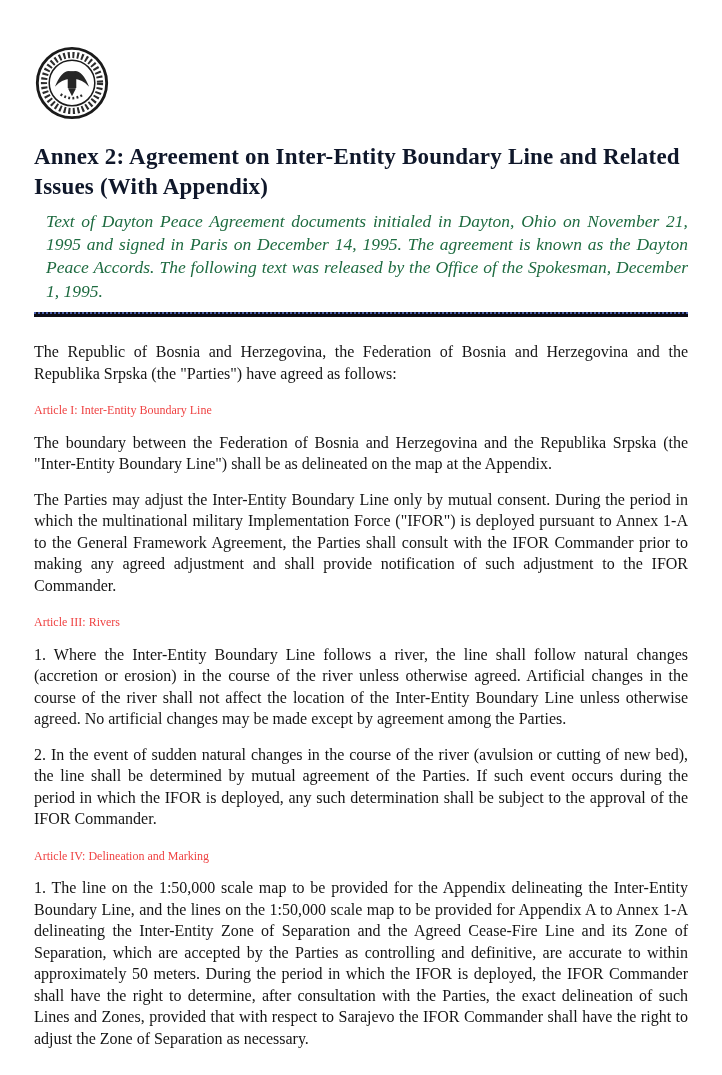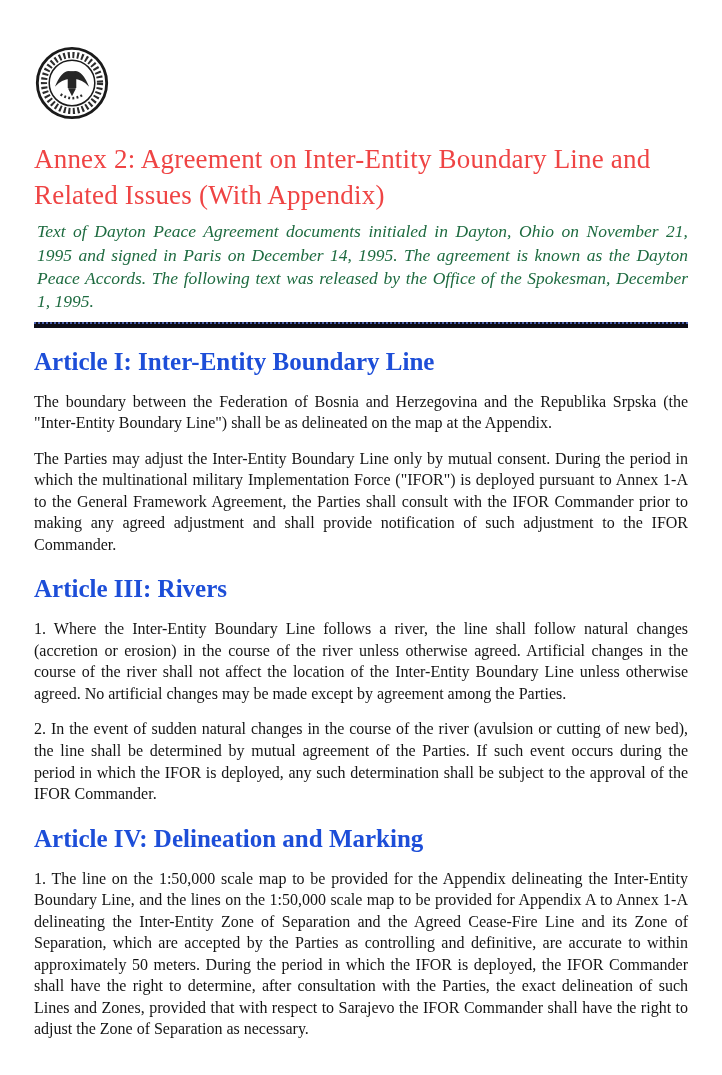--- a/index.html
+++ b/index.html
@@ -18,51 +18,51 @@
     color: #141414;
     overflow: hidden;
   }
   .seal-wrap {
     padding-top: 45px;
     width: 76px;
     height: 76px;
   }
   .title {
     margin: 21px 0 0 0;
-    color: #ef4444;
-    font-size: 27px;
-    font-weight: normal;
+    color: #0f172a;
+    font-size: 23px;
+    font-weight: bold;
     line-height: 1.32;
     letter-spacing: 0.2px;
   }
   .subtitle {
-    margin: 7px 0 0 3px;
+    margin: 7px 0 0 12px;
     color: #1e6b40;
     font-style: italic;
     font-size: 17.5px;
     line-height: 1.33;
     text-align: justify;
   }
   .rule {
     margin-top: 9px;
     height: 3.5px;
     background: #0d0d18;
     border-top: 2px dotted #4a5fae;
   }
   .intro {
     margin: 24px 0 0 0;
     font-size: 16px;
     line-height: 1.345;
     text-align: justify;
   }
   .article-heading {
     margin: 19px 0 0 0;
-    color: #1d4ed8;
-    font-size: 25px;
-    font-weight: bold;
+    color: #ef4444;
+    font-size: 12px;
+    font-weight: normal;
     line-height: 1.2;
   }
   .body-para {
     margin: 14px 0 0 0;
     font-size: 16px;
     line-height: 1.345;
     text-align: justify;
   }
 </style>
 </head>
@@ -82,20 +82,21 @@
       <path d="M28 52 Q40 60 52 52" fill="none" stroke="#2c2c2c" stroke-width="2.6" stroke-dasharray="2 2.4"></path>
     </svg>
   </div>
 
   <h1 class="title">Annex 2: Agreement on Inter-Entity Boundary Line and Related Issues (With Appendix)</h1>
 
   <p class="subtitle">Text  of Dayton Peace Agreement documents initialed in Dayton, Ohio on November 21, 1995 and  signed  in  Paris  on  December  14,  1995. The agreement is known as the Dayton Peace Accords. The following text was released by the Office of the Spokesman, December 1, 1995.</p>
 
   <div class="rule"></div>
 
+  <p class="intro">The  Republic   of Bosnia and Herzegovina, the Federation of Bosnia and Herzegovina and the Republika Srpska (the "Parties") have agreed as follows:</p>
 
   <h2 class="article-heading">Article I: Inter-Entity Boundary Line</h2>
   <p class="body-para">The  boundary  between   the Federation of Bosnia and Herzegovina and the Republika Srpska (the "Inter-Entity Boundary Line") shall be as delineated on the map at the Appendix.</p>
 
   <p class="body-para">The  Parties  may  adjust  the  Inter-Entity  Boundary Line only by mutual consent. During the period  in  which  the  multinational  military  Implementation  Force  ("IFOR")  is  deployed pursuant  to  Annex  1-A  to the General Framework Agreement, the Parties shall consult with the IFOR Commander prior to making any agreed adjustment and shall provide notification of such adjustment to the IFOR Commander.</p>
 
   <h2 class="article-heading">Article III: Rivers</h2>
   <p class="body-para">1.  Where the Inter-Entity Boundary Line follows a river, the line shall follow natural changes (accretion  or   erosion) in the course of the river unless otherwise agreed. Artificial changes in the  course  of  the  river   shall not affect the location of the Inter-Entity Boundary Line unless otherwise agreed. No artificial changes may be made except by agreement among the Parties.</p>
   <p class="body-para">2.  In the event of sudden natural changes in the course of the river (avulsion or cutting of new bed),  the  line  shall  be  determined   by mutual agreement of the Parties. If such event occurs during  the  period  in  which the IFOR is deployed, any such determination shall be subject to the approval of the IFOR Commander.</p>
 

